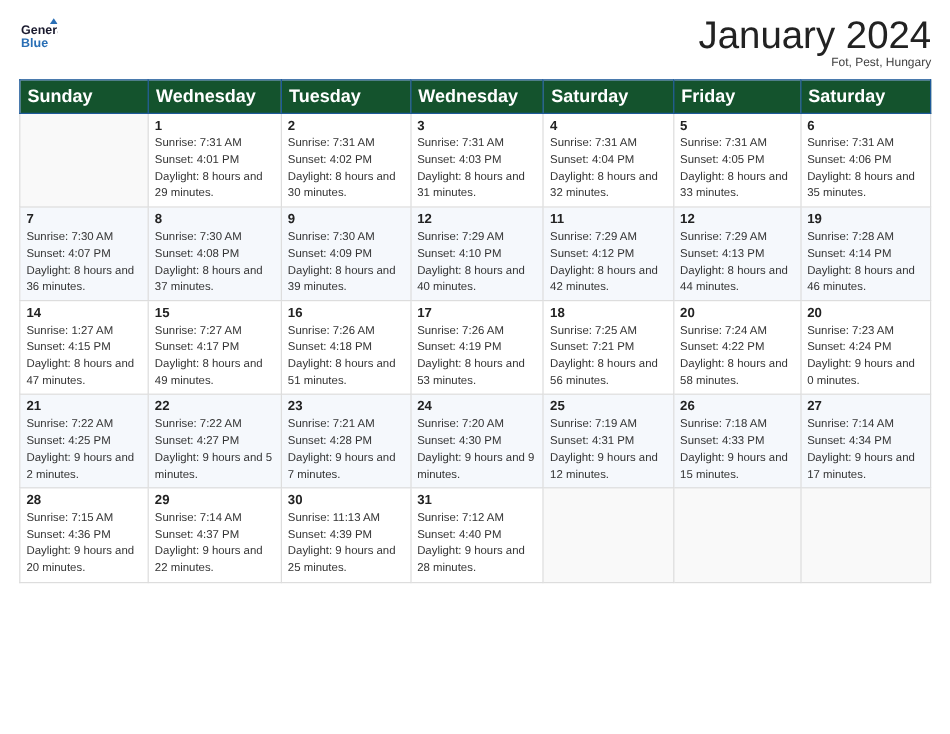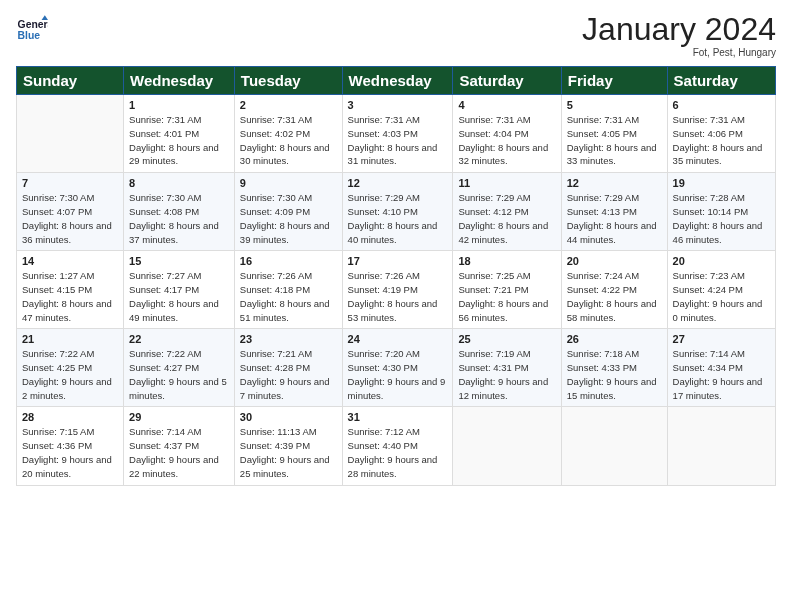--- a/index.html
+++ b/index.html
@@ -199,21 +199,21 @@
           <td>
             <div class="day-number">12</div>
             <div class="day-info">Sunrise: 7:29 AM
 Sunset: 4:13 PM
 Daylight: 8 hours
 and 44 minutes.</div>
           </td>
           <td>
             <div class="day-number">19</div>
             <div class="day-info">Sunrise: 7:28 AM
-Sunset: 10:14 PM
+Sunset: 4:14 PM
 Daylight: 8 hours
 and 46 minutes.</div>
           </td>
         </tr>
         <tr>
           <td>
             <div class="day-number">14</div>
             <div class="day-info">Sunrise: 1:27 AM
 Sunset: 4:15 PM
 Daylight: 8 hours

